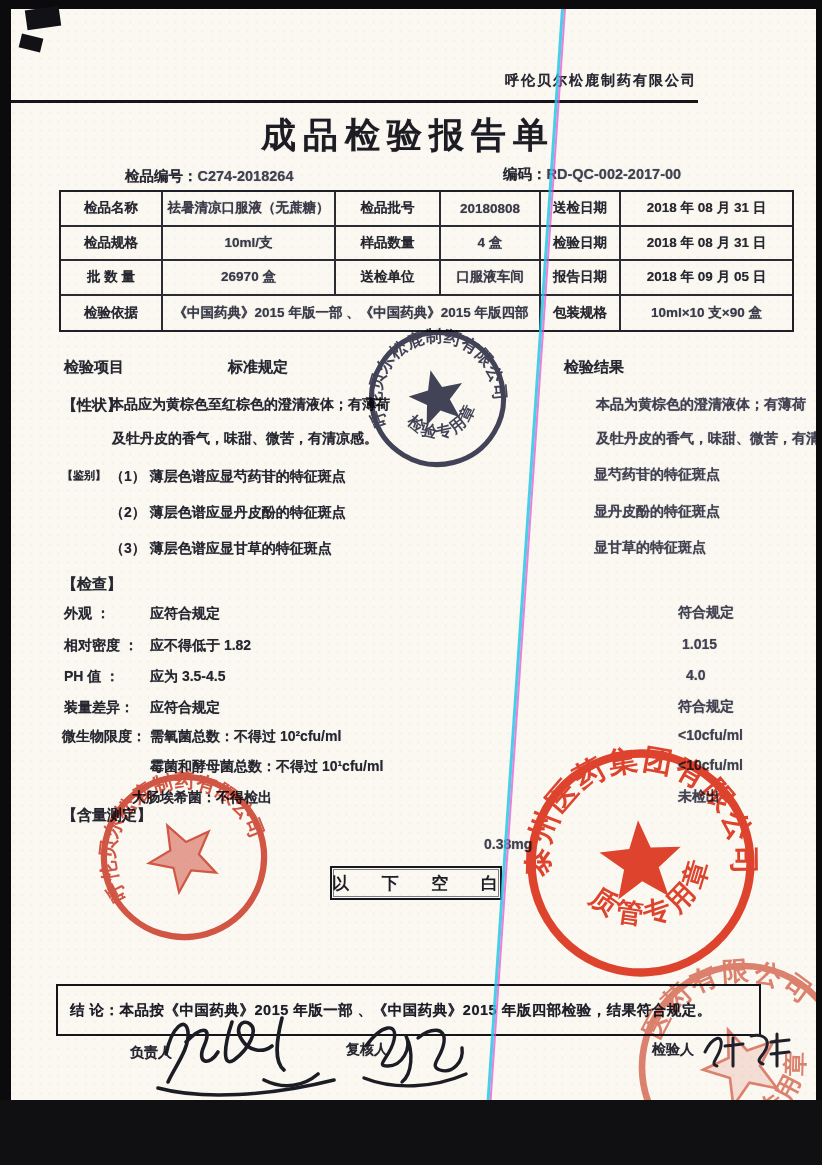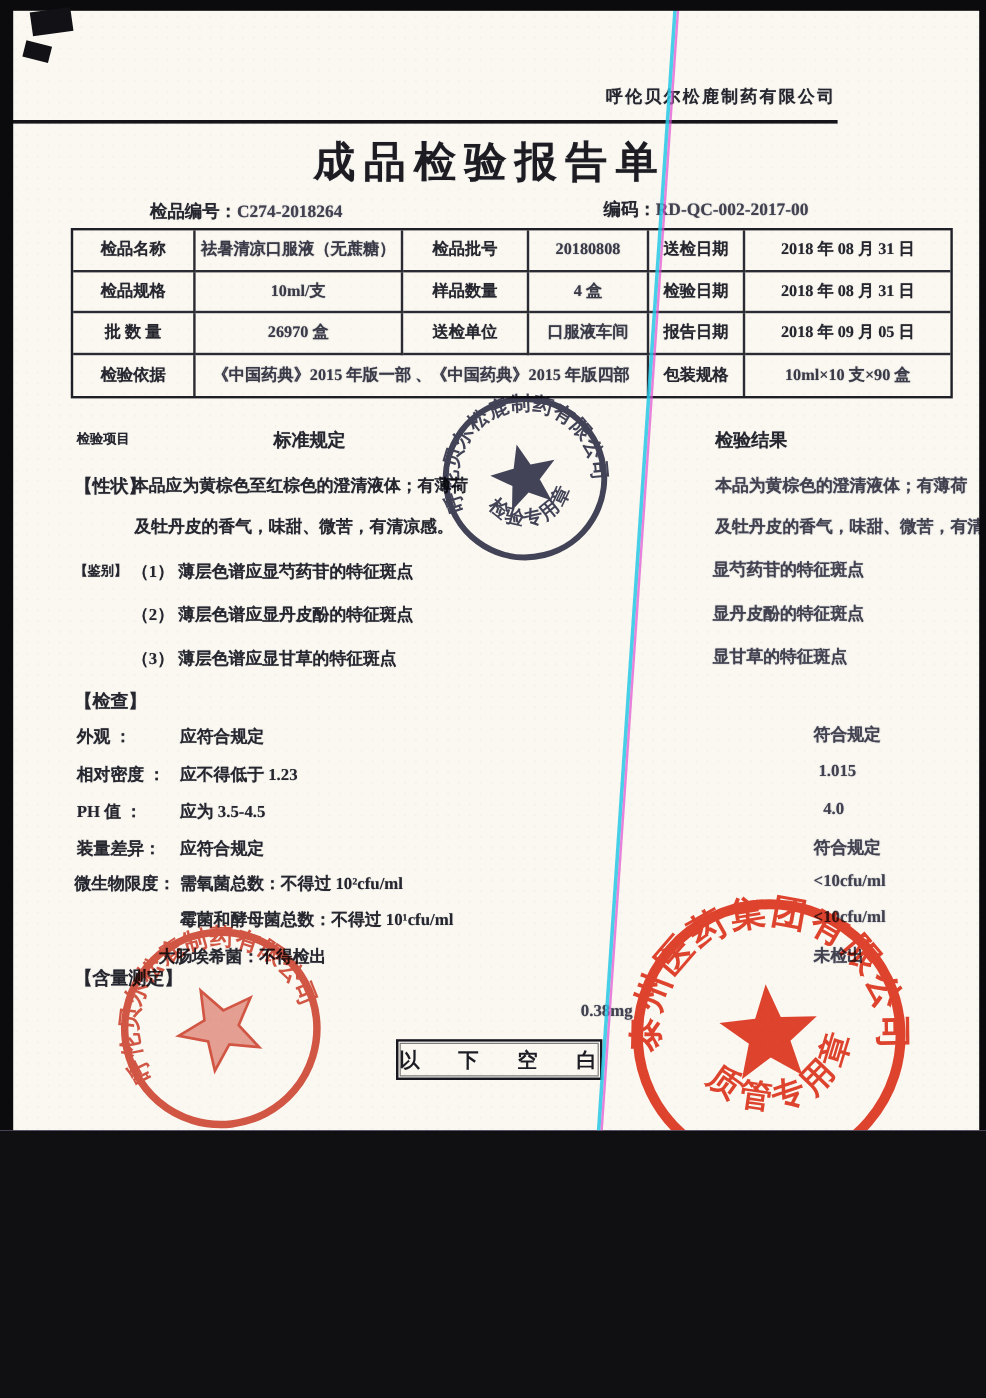--- a/index.html
+++ b/index.html
@@ -1,17 +1,17 @@
 <!DOCTYPE html>
 <html><head>
 <meta charset="utf-8">
 <style>
   html,body{margin:0;padding:0;background:#101012;}
-  .canvas{position:relative;width:822px;height:942px;overflow:hidden;background:#8b5cf6;
-          font-family:Liberation Serif, serif;}
+  .canvas{position:relative;width:822px;height:1100px;overflow:hidden;background:#be185d;
+          font-family:Liberation Sans, sans-serif;}
   .page{position:absolute;left:0;top:0;width:822px;height:1165px;background:#faf8f1;
         background-image:radial-gradient(rgba(110,110,125,.045) 1px,transparent 1.2px);
         background-size:9px 9px;}
   .frame{position:absolute;background:#0b0b0d;z-index:40;}
   .t{position:absolute;white-space:nowrap;color:#26262e;font-weight:700;
      text-shadow:0 0 .7px rgba(35,35,60,.5);font-size:14px;}
   .faded{color:#41414f;font-weight:600;text-shadow:0 0 1px rgba(70,70,95,.65);}
   .hr{position:absolute;background:#15151a;}
   .title{font-size:35px;letter-spacing:7px;color:#1c1c22;}
   .companyhead{font-size:14px;letter-spacing:2px;border-bottom:0;}
@@ -84,23 +84,23 @@
       <div class="cell val">口服液车间</div>
       <div class="cell">报告日期</div>
       <div class="cell nr">2018 年 09 月 05 日</div>
 
       <div class="cell nb">检验依据</div>
       <div class="cell nb span3 val">《中国药典》2015 年版一部 、《中国药典》2015 年版四部</div>
       <div class="cell nb">包装规格</div>
       <div class="cell nb nr val">10ml×10 支×90 盒</div>
     </div>
 
-    <div class="t" style="left:64px;top:358px;font-size:11px;">检验项目</div>
+    <div class="t" style="left:64px;top:358px;font-size:15px;">检验项目</div>
     <div class="t" style="left:228px;top:358px;font-size:15px;">标准规定</div>
-    <div class="t" style="left:596px;top:358px;font-size:15px;">检验结果</div>
+    <div class="t" style="left:564px;top:358px;font-size:15px;">检验结果</div>
 
     <div class="t" style="left:62px;top:396px;font-size:15px;">【性状】</div>
     <div class="t" style="left:110px;top:396px;">本品应为黄棕色至红棕色的澄清液体；有薄荷</div>
     <div class="t faded" style="left:596px;top:396px;">本品为黄棕色的澄清液体；有薄荷</div>
     <div class="t" style="left:112px;top:430px;text-align:center;">及牡丹皮的香气，味甜、微苦，有清凉感。</div>
     <div class="t faded" style="left:596px;top:430px;">及牡丹皮的香气，味甜、微苦，有清凉感</div>
 
     <div class="t" style="left:62px;top:468px;font-size:11px;">【鉴别】</div>
     <div class="t" style="left:110px;top:468px;">（1） 薄层色谱应显芍药苷的特征斑点</div>
     <div class="t faded" style="left:594px;top:466px;">显芍药苷的特征斑点</div>
@@ -109,21 +109,21 @@
     <div class="t" style="left:110px;top:540px;">（3） 薄层色谱应显甘草的特征斑点</div>
     <div class="t faded" style="left:594px;top:539px;">显甘草的特征斑点</div>
 
     <div class="t" style="left:62px;top:575px;font-size:15px;">【检查】</div>
 
     <div class="t" style="left:64px;top:605px;">外观 ：</div>
     <div class="t" style="left:150px;top:605px;">应符合规定</div>
     <div class="t faded" style="left:678px;top:604px;">符合规定</div>
 
     <div class="t" style="left:64px;top:637px;">相对密度 ：</div>
-    <div class="t" style="left:150px;top:637px;">应不得低于 1.23</div>
+    <div class="t" style="left:150px;top:637px;">应不得低于 1.82</div>
     <div class="t faded" style="left:682px;top:636px;">1.015</div>
 
     <div class="t" style="left:64px;top:668px;">PH 值 ：</div>
     <div class="t" style="left:150px;top:668px;">应为 3.5-4.5</div>
     <div class="t faded" style="left:686px;top:667px;">4.0</div>
 
     <div class="t" style="left:64px;top:699px;">装量差异：</div>
     <div class="t" style="left:150px;top:699px;">应符合规定</div>
     <div class="t faded" style="left:678px;top:698px;">符合规定</div>
 

